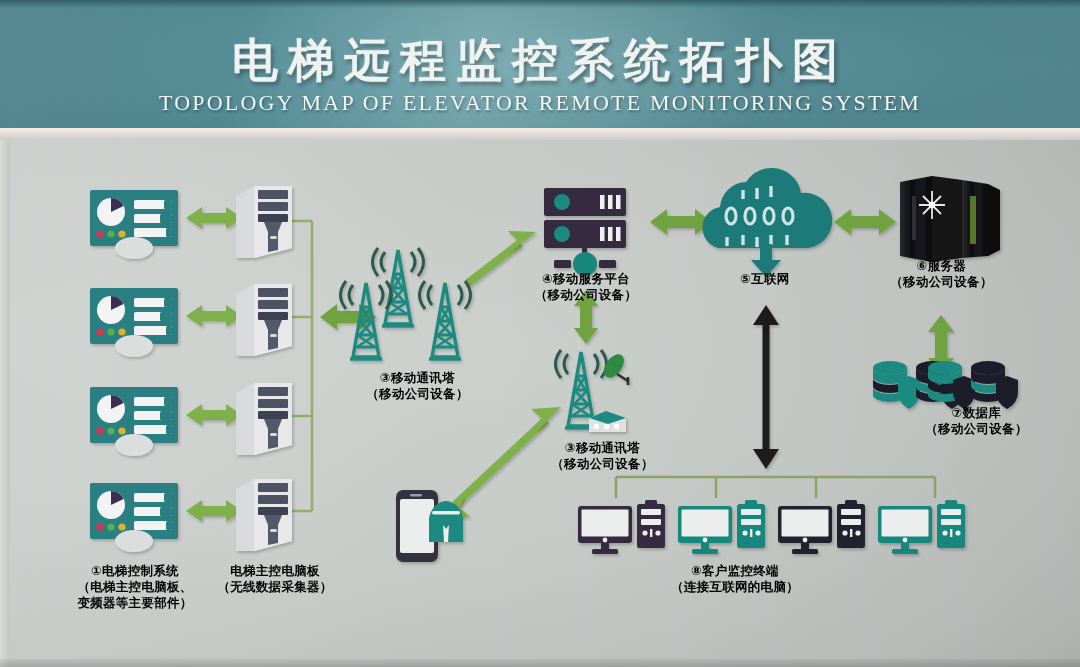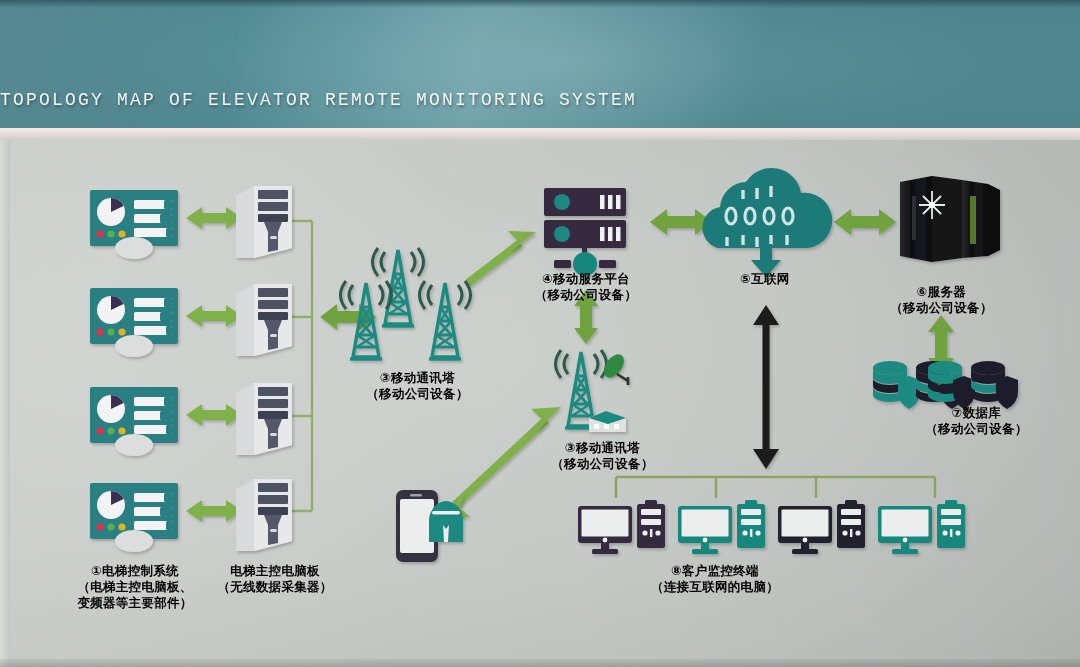--- a/index.html
+++ b/index.html
@@ -32,22 +32,23 @@
     text-align: center;
     font-family: "DejaVu Sans", sans-serif;
     font-weight: bold;
     font-size: 46px;
     letter-spacing: 10px;
     color: #eef3f2;
     text-shadow: 2px 3px 4px rgba(0,0,0,0.35), 0 0 2px rgba(255,255,255,0.4);
   }
   .hdr-en {
     position: absolute; left: 0; right: 0; top: 90px;
-    font-family: Liberation Mono, monospace;
-    font-size: 18px;
+    text-align: center;
+    font-family: Liberation Serif, serif;
+    font-size: 22px;
     letter-spacing: 2.2px;
     color: #f2f6f5;
     text-shadow: 1px 2px 3px rgba(0,0,0,0.35);
   }
   .hdr-lip {
     position: absolute; left: 0; right: 0; top: 128px; height: 14px;
     background: linear-gradient(180deg, #f3ece4 0%, #ddd8d2 55%, #c5c7c4 100%);
   }
 
   
@@ -76,20 +77,21 @@
   }
 
   svg { display: block; overflow: visible; }
 </style>
 </head>
 <body>
 
 <div id="board">
 
   <div class="header">
+    <div class="hdr-cn">电梯远程监控系统拓扑图</div>
     <div class="hdr-en">TOPOLOGY MAP OF ELEVATOR REMOTE MONITORING SYSTEM</div>
   </div>
   <div class="hdr-lip"></div>
 
   <div class="panel"></div>
   <div class="edge-l"></div>
   <div class="edge-b"></div>
 
   <svg style="position:absolute;left:0;top:0;width:1080px;height:667px;pointer-events:none">
     <defs>
@@ -453,26 +455,26 @@
 （无线数据采集器）</div>
 
   <div class="cap" style="left:345px; top:370px; width:145px;">③移动通讯塔
 （移动公司设备）</div>
 
   <div class="cap" style="left:512px; top:271px; width:148px;">④移动服务平台
 （移动公司设备）</div>
 
   <div class="cap" style="left:700px; top:271px; width:130px;text-align:center;">⑤互联网</div>
 
-  <div class="cap" style="left:869px; top:284px; width:145px;">⑥服务器
+  <div class="cap" style="left:869px; top:258px; width:145px;">⑥服务器
 （移动公司设备）</div>
 
   <div class="cap" style="left:904px; top:405px; width:145px;">⑦数据库
 （移动公司设备）</div>
 
-  <div class="cap" style="left:636px; top:563px; width:158px;">⑧客户监控终端
+  <div class="cap" style="left:656px; top:563px; width:158px;">⑧客户监控终端
 （连接互联网的电脑）</div>
 
   <div class="cap" style="left:530px; top:440px; width:145px;">③移动通讯塔
 （移动公司设备）</div>
 
 
 </div>
 
 </body></html>

